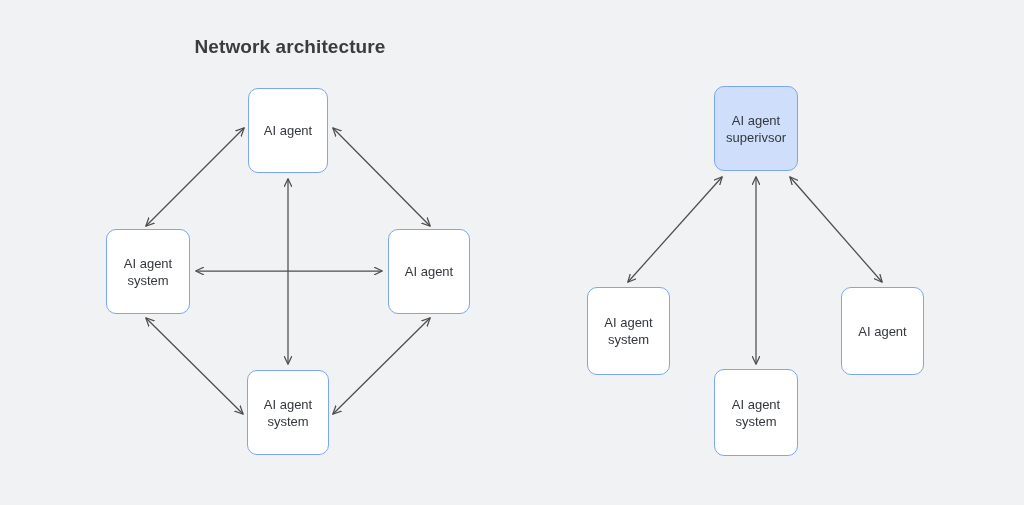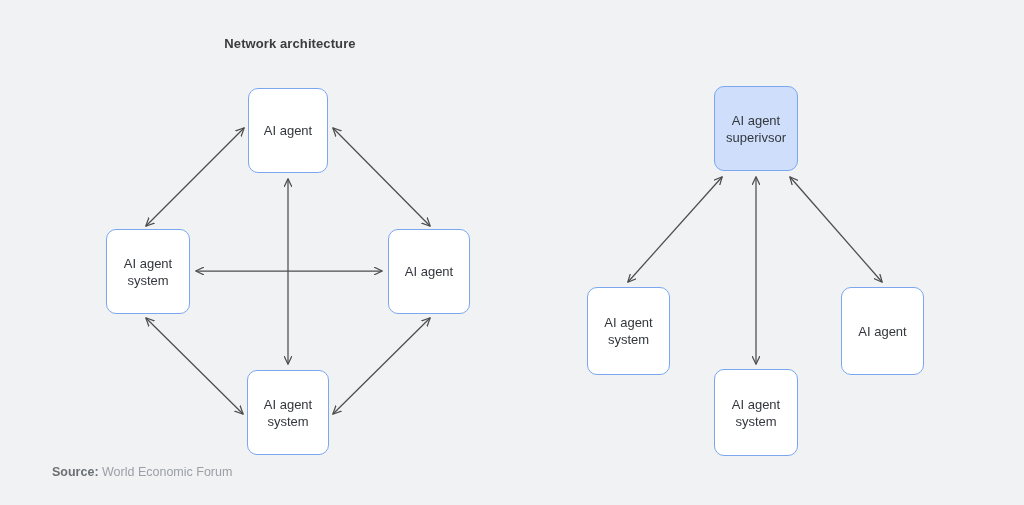--- a/index.html
+++ b/index.html
@@ -16,21 +16,21 @@
   }
   #figure {
     position: absolute;
     inset: 0;
   }
 
   
   .panel-title {
     position: absolute;
     text-align: center;
-    font-size: 13px;
+    font-size: 19px;
     font-weight: bold;
     color: #3c3c3c;
     letter-spacing: 0.1px;
     white-space: nowrap;
   }
   #title-network  { left: 150px; top: 36px; width: 280px; }
   #title-supervised { left: 615px; top: 36px; width: 284px; }
 
   
   .node {
@@ -166,17 +166,14 @@
 
   <div class="node" id="sup-center">
     <span class="node-label">AI agent
 system</span>
   </div>
 
   <div class="node" id="sup-right">
     <span class="node-label">AI agent</span>
   </div>
 
-  <div id="source-note">
-    <span class="source-label">Source:</span><span> </span><span class="source-value">World Economic Forum</span>
-  </div>
 
 </div>
 
 </body></html>

